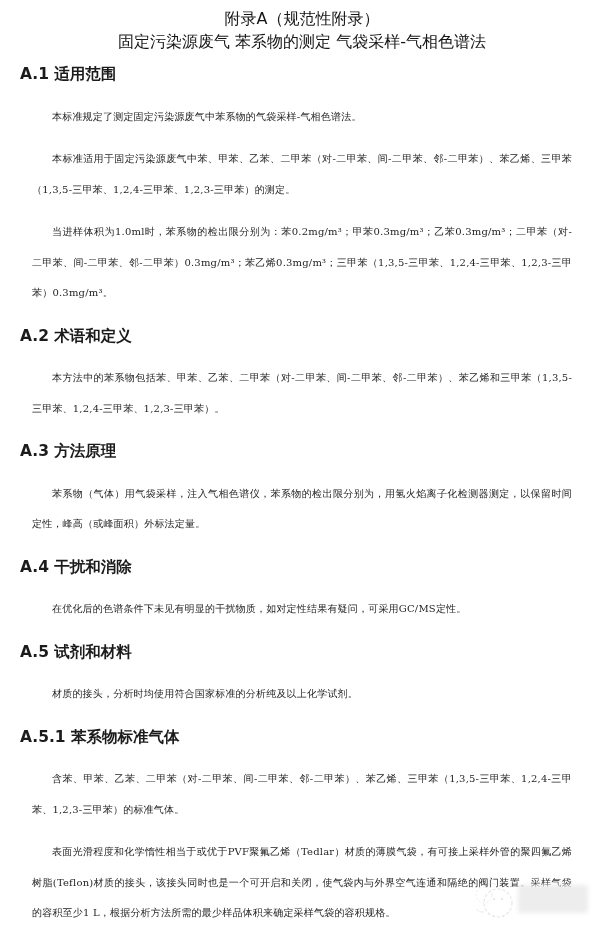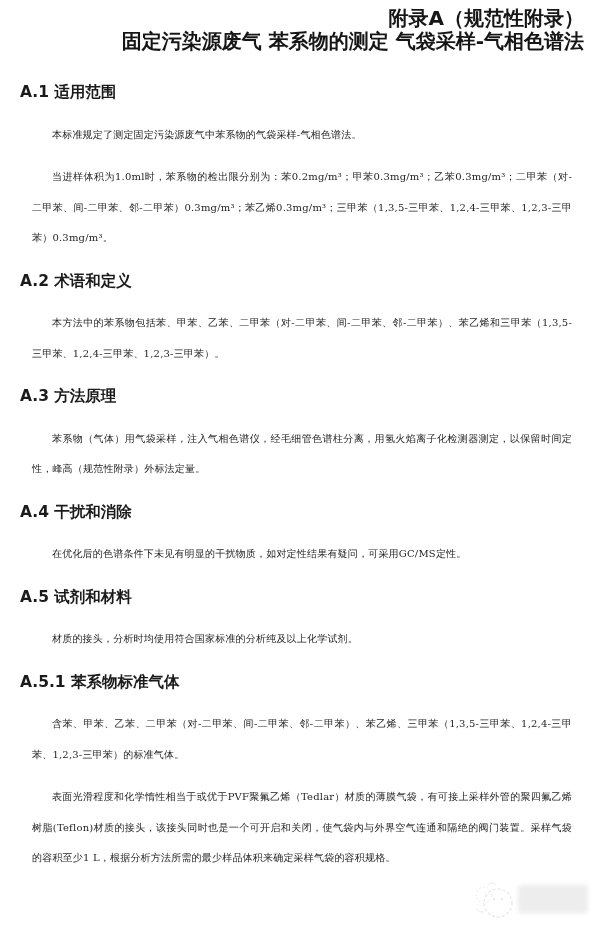--- a/index.html
+++ b/index.html
@@ -8,45 +8,45 @@
     background: #ffffff;
     color: #1f1f1f;
     font-family: "DejaVu Serif", "Liberation Serif", serif;
     overflow: hidden;
     position: relative;
   }
   .doc {
     padding: 7px 16px 0 20px;
   }
   .title {
-    text-align: right;
+    text-align: center;
     font-family: "DejaVu Sans", "Liberation Sans", sans-serif;
-    font-weight: 700;
-    font-size: 20px;
+    font-weight: 400;
+    font-size: 16px;
     line-height: 23px;
     color: #161616;
   }
   .h {
     font-family: "DejaVu Sans", "Liberation Sans", sans-serif;
     font-weight: 600;
     font-size: 15.5px;
     line-height: 30.5px;
     margin-top: 1px;
     color: #1b1b1b;
     white-space: nowrap;
   }
   .para {
     margin: 12px;
     font-size: 10px;
     line-height: 30.5px;
     text-indent: 2em;
     text-align: justify;
     letter-spacing: 0.2px;
   }
-  .mt8 { margin-top: 24px; }
+  .mt8 { margin-top: 6px; }
   
   .watermark {
     position: absolute;
     right: 8px;
     bottom: 2px;
     width: 130px;
     height: 66px;
     pointer-events: none;
   }
   .wm-doodle {
@@ -66,27 +66,28 @@
 </head>
 <body>
 
 <div class="doc">
 
   <div class="title">附录A（规范性附录）</div>
   <div class="title">固定污染源废气 苯系物的测定 气袋采样-气相色谱法</div>
 
   <div class="h mt8">A.1 适用范围</div>
   <p class="para">本标准规定了测定固定污染源废气中苯系物的气袋采样-气相色谱法。</p>
+  <p class="para">本标准适用于固定污染源废气中苯、甲苯、乙苯、二甲苯（对-二甲苯、间-二甲苯、邻-二甲苯）、苯乙烯、三甲苯（1,3,5-三甲苯、1,2,4-三甲苯、1,2,3-三甲苯）的测定。</p>
   <p class="para">当进样体积为1.0ml时，苯系物的检出限分别为：苯0.2mg/m³；甲苯0.3mg/m³；乙苯0.3mg/m³；二甲苯（对-二甲苯、间-二甲苯、邻-二甲苯）0.3mg/m³；苯乙烯0.3mg/m³；三甲苯（1,3,5-三甲苯、1,2,4-三甲苯、1,2,3-三甲苯）0.3mg/m³。</p>
 
   <div class="h">A.2 术语和定义</div>
   <p class="para">本方法中的苯系物包括苯、甲苯、乙苯、二甲苯（对-二甲苯、间-二甲苯、邻-二甲苯）、苯乙烯和三甲苯（1,3,5-三甲苯、1,2,4-三甲苯、1,2,3-三甲苯）。</p>
 
   <div class="h">A.3 方法原理</div>
-  <p class="para">苯系物（气体）用气袋采样，注入气相色谱仪，经毛细管色谱柱分离，用氢火焰离子化检测器测定，以保留时间定性，峰高（规范性附录）外标法定量。</p>
+  <p class="para">苯系物（气体）用气袋采样，注入气相色谱仪，苯系物的检出限分别为，用氢火焰离子化检测器测定，以保留时间定性，峰高（或峰面积）外标法定量。</p>
 
   <div class="h">A.4 干扰和消除</div>
   <p class="para">在优化后的色谱条件下未见有明显的干扰物质，如对定性结果有疑问，可采用GC/MS定性。</p>
 
   <div class="h">A.5 试剂和材料</div>
   <p class="para">材质的接头，分析时均使用符合国家标准的分析纯及以上化学试剂。</p>
 
   <div class="h">A.5.1 苯系物标准气体</div>
   <p class="para">含苯、甲苯、乙苯、二甲苯（对-二甲苯、间-二甲苯、邻-二甲苯）、苯乙烯、三甲苯（1,3,5-三甲苯、1,2,4-三甲苯、1,2,3-三甲苯）的标准气体。</p>
 

